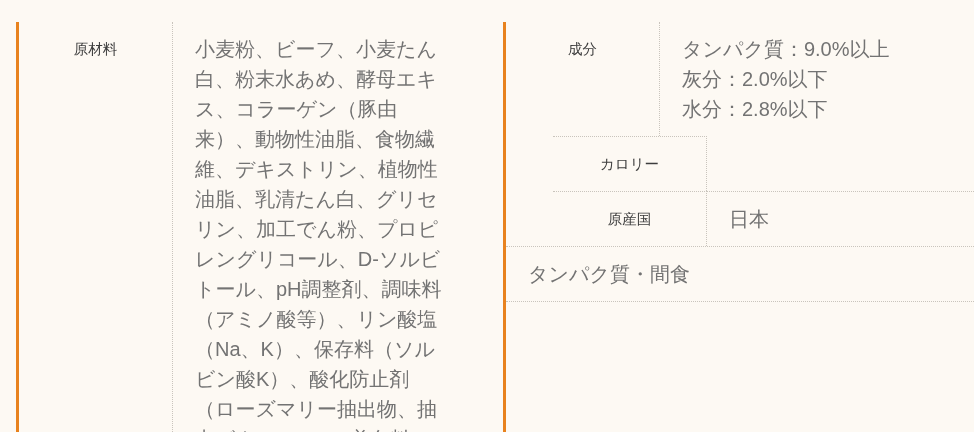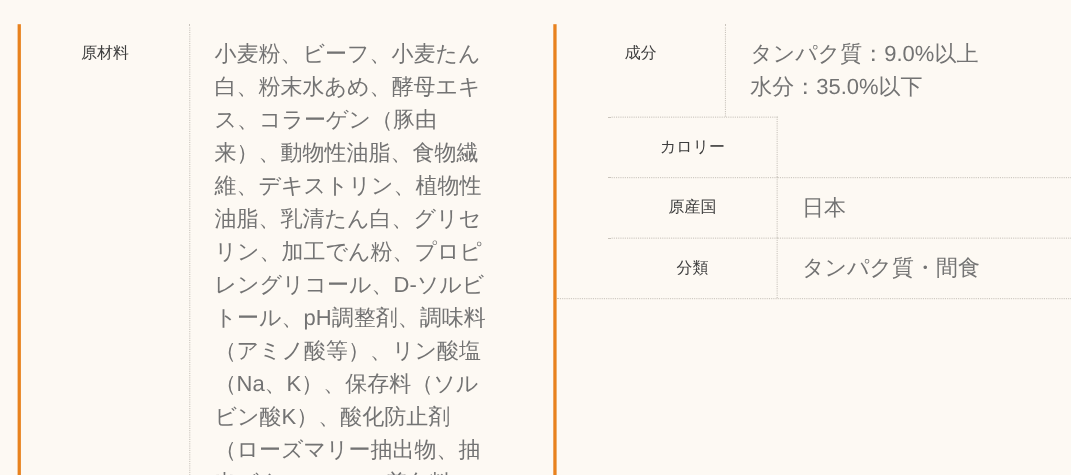--- a/index.html
+++ b/index.html
@@ -121,38 +121,38 @@
   </div>
 
   <div class="spec-col col-right">
     <div class="accent-bar"></div>
     <div class="rows">
 
       <div class="row">
         <div class="row-label">成分</div>
         <div class="row-value">
           <span class="value-line">タンパク質：9.0%以上</span>
-          <span class="value-line">水分：35.0%以下</span>
+          <span class="value-line">灰分：2.0%以下</span>
+          <span class="value-line">水分：2.8%以下</span>
         </div>
       </div>
 
       <div class="row">
         <div class="row-label center-middle">カロリー</div>
       </div>
 
 
       <div class="row">
         <div class="row-label center-middle">原産国</div>
         <div class="row-value">
           <span class="value-line">日本</span>
         </div>
       </div>
 
       <div class="row bottom-divider">
-        <div class="row-label center-middle">分類</div>
         <div class="row-value">
           <span class="value-line">タンパク質・間食</span>
         </div>
       </div>
 
       <div class="right-filler"></div>
     </div>
   </div>
 
 </div>

